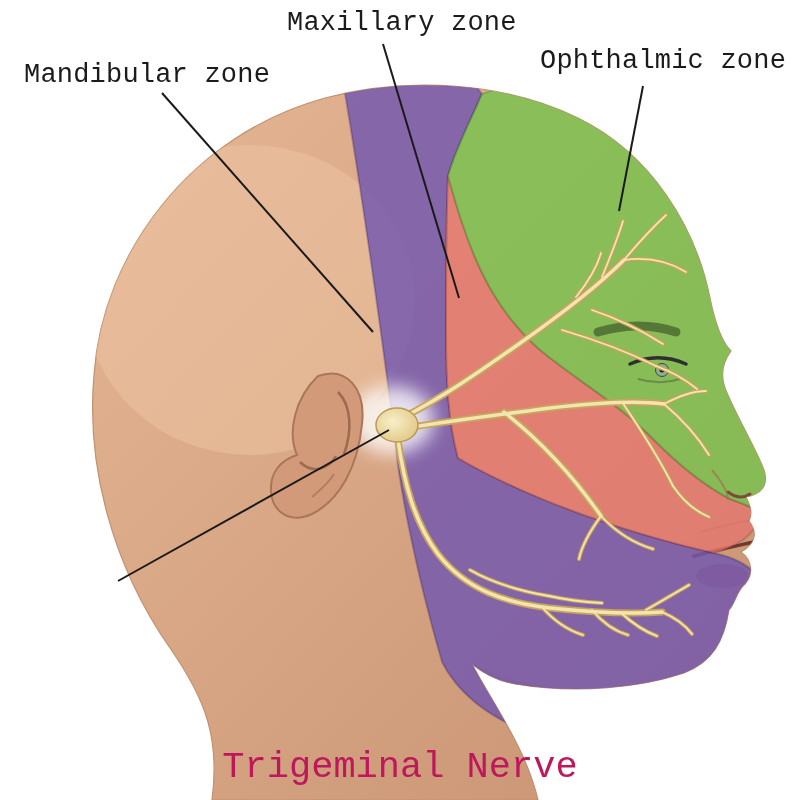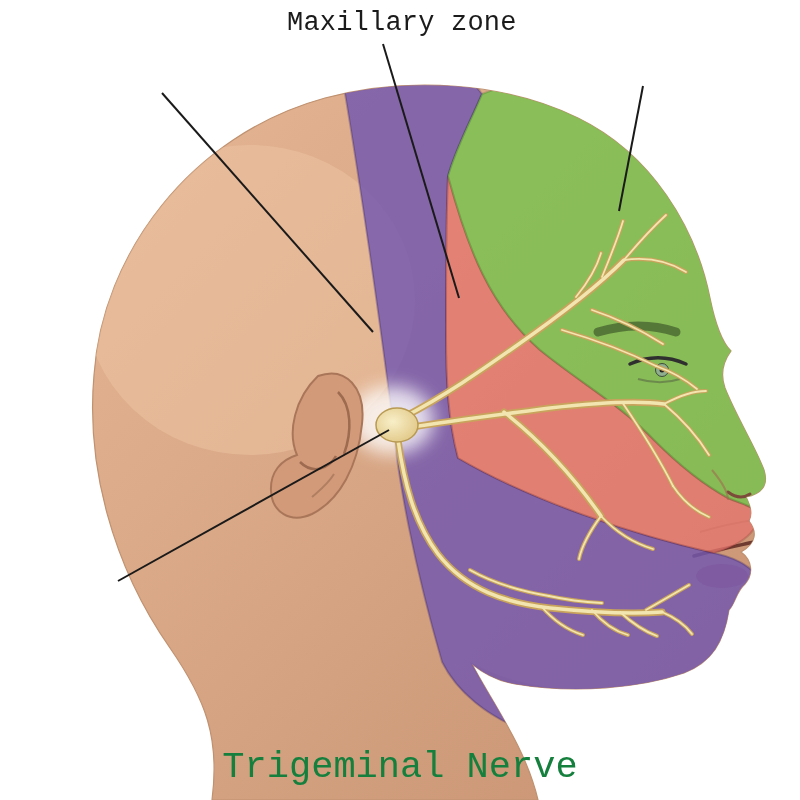--- a/index.html
+++ b/index.html
@@ -8,21 +8,21 @@
     font-family:Liberation Mono, monospace;overflow:hidden;
   }
   .stage svg{position:absolute;left:0;top:0;}
   .label{
     position:absolute;font-size:27px;color:#1b1b1b;white-space:nowrap;
     letter-spacing:.2px;
   }
   .label .line{display:block;line-height:33px;}
   .figure-title{
     position:absolute;left:0;right:0;top:746px;text-align:center;
-    font-size:37px;color:#15803d;
+    font-size:37px;color:#be185d;
   }
 </style>
 </head>
 <body>
 
 <div class="stage">
 
   <svg width="800" height="800" viewBox="0 0 800 800">
     <defs>
       <linearGradient id="gSkin" x1="0" y1="0" x2="1" y2="1">
@@ -168,18 +168,20 @@
     <g stroke="#1a1a1a" stroke-width="2">
       <line x1="162" y1="93" x2="373" y2="332"></line>
       <line x1="383" y1="44" x2="459" y2="298"></line>
       <line x1="643" y1="86" x2="619" y2="211"></line>
       <line x1="118" y1="581" x2="389" y2="430"></line>
     </g>
   </svg>
 
   <div class="label" style="left:287px;top:8px">Maxillary zone</div>
 
+  <div class="label" style="left:24px;top:60px">Mandibular zone</div>
 
+  <div class="label" style="left:540px;top:46px">Ophthalmic zone</div>
 
 
   <div class="figure-title">Trigeminal Nerve</div>
 
 </div>
 
 </body></html>

